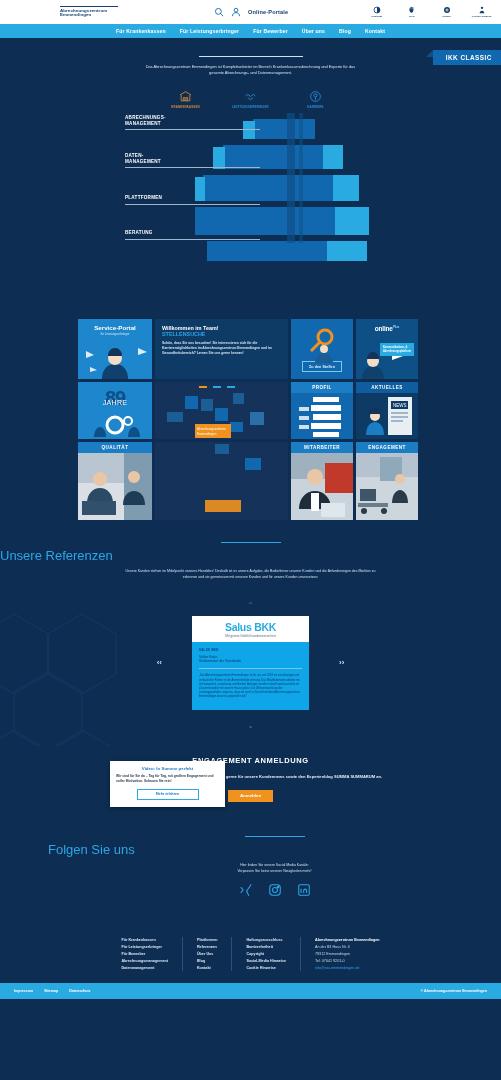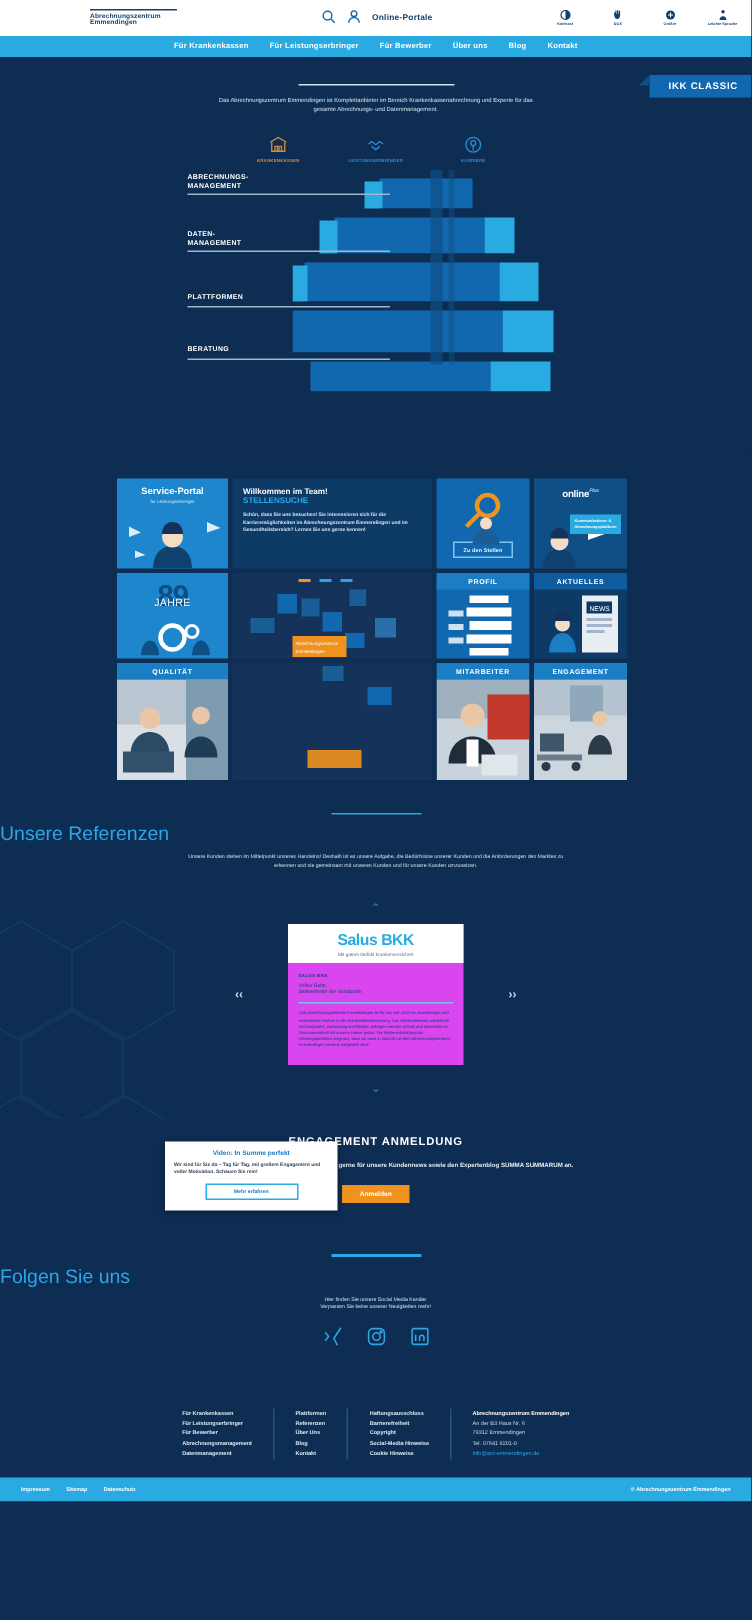--- a/index.html
+++ b/index.html
@@ -98,40 +98,40 @@
   .refs { position:relative; padding-top:22px; overflow:hidden; }
   .sec-rule { width:60px; height:1.2px; background:#2ea6e6; margin:0 auto 5px; }
   .sec-h { text-align:left; font-size:13px; color:#2ea6e6; font-weight:400; }
   .sec-p { text-align:center; font-size:3.5px; line-height:1.6; color:#cfe0ef; width:250px; margin:6px auto 0; }
   .hexes { position:absolute; left:-26px; top:74px; opacity:.5; }
   .chev { text-align:center; color:#3f7ab0; font-size:8px; line-height:1; }
   .chev.up { margin-top:22px; }
   .chev.dn { margin-top:12px; margin-bottom:16px; }
   .slide-row { display:flex; align-items:center; justify-content:center; gap:30px; margin-top:6px; }
   .arrow { color:#cfe0ef; font-size:8px; font-weight:700; }
-  .tcard { width:117px; background:#d946ef; }
+  .tcard { width:117px; background:#0ea5e9; }
   .tcard-head { background:#fff; padding:5px 0 4px; }
   .t-logo { text-align:center; font-size:10.5px; font-weight:700; color:#29abe2; letter-spacing:-.3px; }
   .t-tag { text-align:center; font-size:3.2px; color:#5a6b7c; margin-top:1px; }
   .tcard-body { padding:6px 7px 10px; }
   .t-name { font-size:2.9px; font-weight:700; color:#0d3d6b; letter-spacing:.3px; }
   .t-who1 { font-size:3.4px; color:#0d3d6b; margin-top:3px; }
   .t-who2 { font-size:3.4px; color:#0d3d6b; }
   .t-div { height:1px; background:#7cc3e8; margin:5px 0; }
   .t-quote { font-size:2.7px; line-height:1.55; color:#0d3d6b; }
 
   
   .news { text-align:center; padding:10px 0 0; }
   .news-h { font-size:7.5px; font-weight:700; letter-spacing:.6px; }
   .news-p { font-size:4.1px; font-weight:700; line-height:1.55; color:#e6eef6; width:340px; margin:9px auto 0; }
   .news-btn { display:inline-block; margin-top:10px; background:#f0921e; color:#fff; font-size:4.4px;
               font-weight:700; padding:3.5px 12px; }
 
   
-  .follow { text-align:center; padding-top:34px; }
+  .follow { text-align:center; padding-top:34px;padding-left:48px; }
   .follow-p { font-size:3.5px; line-height:1.6; color:#cfe0ef; margin-top:6px; }
   .socials { display:flex; justify-content:center; gap:15px; margin-top:9px; }
 
   
   .footer { margin-top:26px; padding:10px 0 12px; display:flex; justify-content:center; gap:0; }
   .fcol { padding:0 14px; }
   .fcol + .fcol { border-left:1px solid #28527e; }
   .fcol a, .fcol div { display:block; font-size:3.7px; font-weight:700; color:#dce8f4; line-height:1.85; text-decoration:none; }
   .fcol.addr div { font-weight:400; color:#c6d7e8; }
   .fcol.addr .a-h { font-weight:700; color:#fff; }

